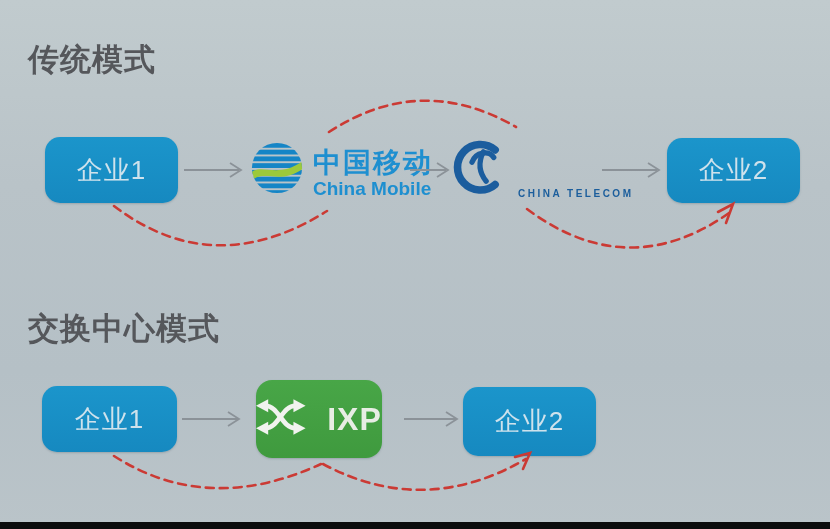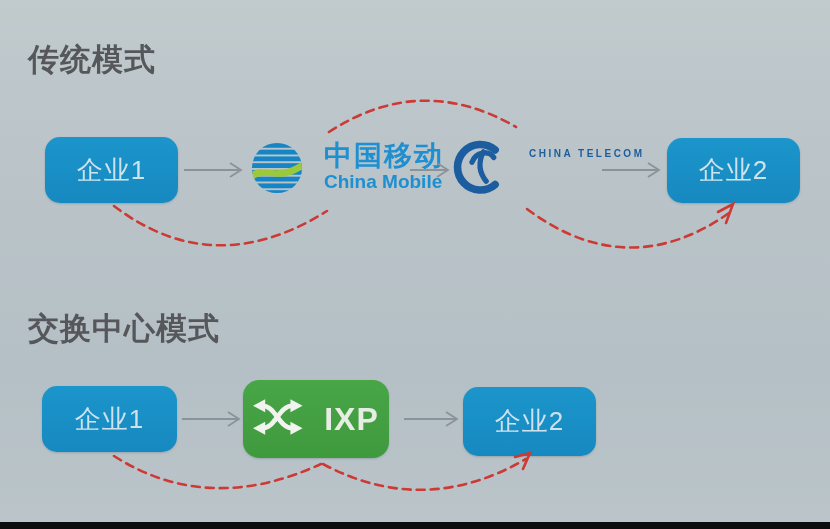--- a/index.html
+++ b/index.html
@@ -18,21 +18,21 @@
     border-radius:15px; display:flex; align-items:center; justify-content:center;
     color:#cfe2ec; font-size:26px; letter-spacing:1px;
     box-shadow:0 1px 2px rgba(60,80,90,.25);
   }
   .ixp-box {
     position:absolute; background:linear-gradient(180deg,#48a647,#3f9a3e);
     border-radius:16px; display:flex; align-items:center; justify-content:center;
     gap:13px; box-shadow:0 1px 2px rgba(60,80,90,.25);
   }
   .ixp-label { color:#e7ede4; font-size:32px; font-weight:bold; letter-spacing:1px; }
-  .logo-block { position:absolute; display:flex; align-items:flex-start; gap:20px; }
+  .logo-block { position:absolute; display:flex; align-items:flex-end; gap:9px; }
   .logo-text { display:flex; flex-direction:column; line-height:1.05; }
   .cm-cn { font-size:28px; font-weight:600; color:#1e8fd0; letter-spacing:2px; }
   .cm-en { font-size:19px; font-weight:bold; color:#1e8fd0; margin-top:2px; }
   .ct-cn { font-size:28px; font-weight:600; color:#1c5e9c; letter-spacing:3px; }
   .ct-en { font-size:10px; font-weight:bold; color:#1c5e9c; letter-spacing:2.5px; margin-top:10px; }
   .overlay { position:absolute; left:0; top:0; pointer-events:none; }
   .bottom-bar { position:absolute; left:0; top:522px; width:830px; height:7px; background:#0b0c0d; }
 </style>
 </head>
 <body>
@@ -88,21 +88,21 @@
   <div class="node" style="left:667px; top:138px; width:133px; height:65px;">
     <span>企业2</span>
   </div>
 
   <h2 class="section-title" style="left:28px; top:313px;">交换中心模式</h2>
 
   <div class="node" style="left:42px; top:386px; width:135px; height:66px;">
     <span>企业1</span>
   </div>
 
-  <div class="ixp-box" style="left:243px; top:380px; width:146px; height:78px;align-items:center;">
+  <div class="ixp-box" style="left:256px; top:380px; width:126px; height:78px;align-items:center;">
     <span>
       <svg width="58" height="44" viewBox="0 0 62 46">
         <path d="M10 11 C 24 11, 28 35, 42 35" stroke="#f1f3ef" stroke-width="5" fill="none"></path>
         <path d="M10 35 C 24 35, 28 11, 42 11" stroke="#f1f3ef" stroke-width="5" fill="none"></path>
         <path d="M40 28 L53 35 L40 42 Z" fill="#f1f3ef"></path>
         <path d="M40 4 L53 11 L40 18 Z" fill="#f1f3ef"></path>
         <path d="M13 4 L0 11 L13 18 Z" fill="#f1f3ef"></path>
         <path d="M13 28 L0 35 L13 42 Z" fill="#f1f3ef"></path>
       </svg>
     </span>

